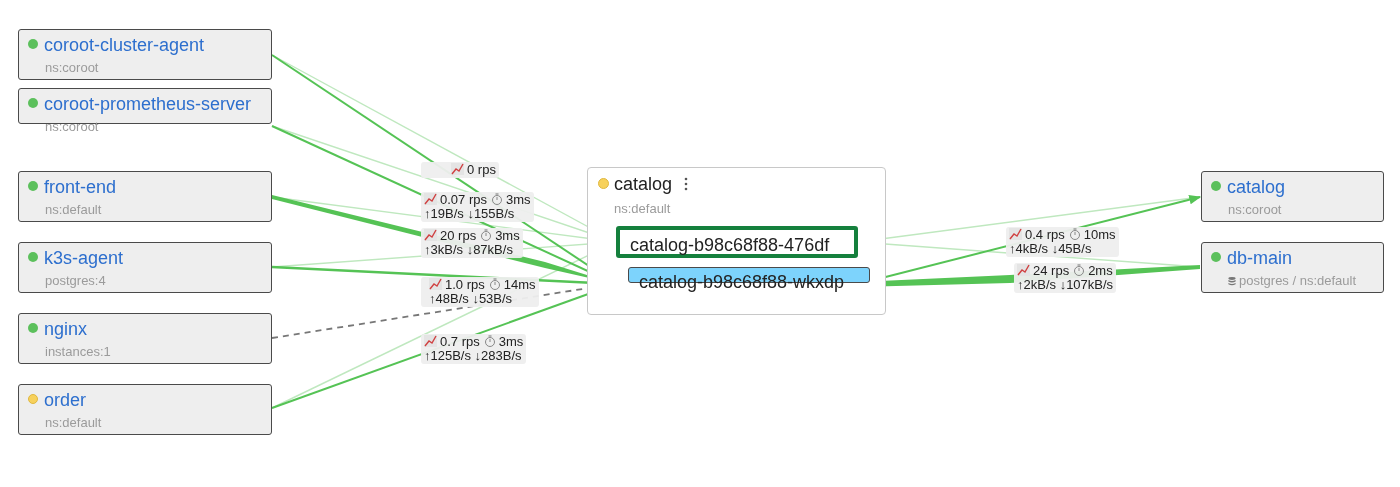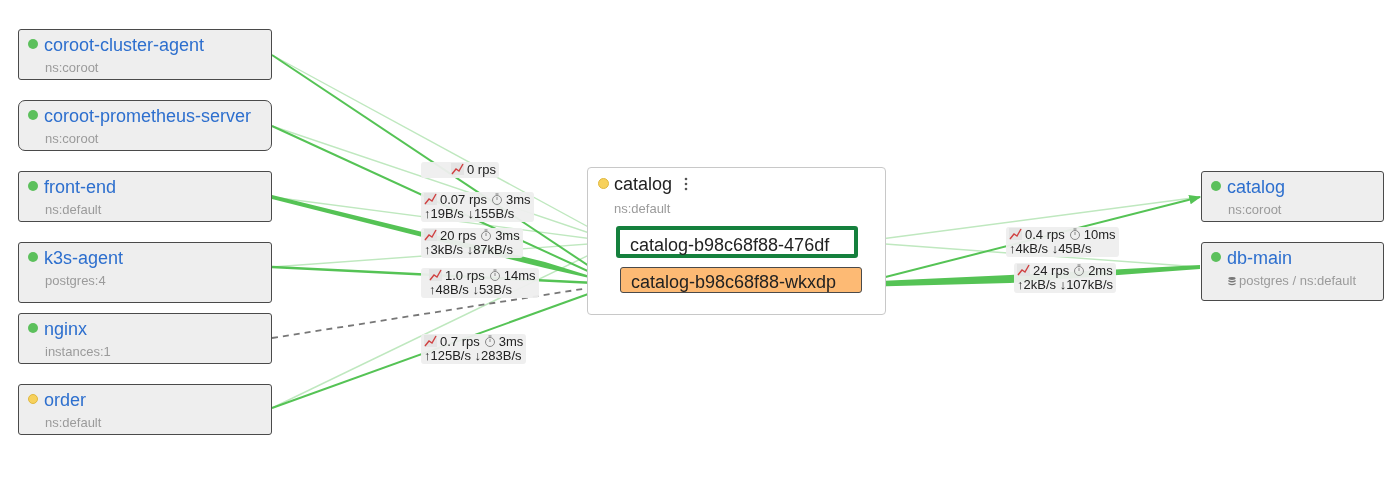--- a/index.html
+++ b/index.html
@@ -113,23 +113,23 @@
       cursor: pointer;
       white-space: nowrap;
     }
     .instance.i1 {
       left: 28px; top: 58px;
       width: 242px; height: 32px;
       background: #ffffff;
       border: 4px solid #15803d;
     }
     .instance.i2 {
-      left: 32px; top: 99px;
-      width: 242px; height: 26px;
-      background: #fdba74;
+      left: 40px; top: 99px;
+      width: 242px; height: 16px;
+      background: #7dd3fc;
       border: 1.5px solid #4a4a4a;
       line-height: 28px;
     }
     .edge-label {
       position: absolute;
       background: rgba(238,238,238,0.95);
       border-radius: 3px;
       padding: 1px 3px 1px 3px;
       font-size: 13px;
       line-height: 14px;
@@ -192,29 +192,29 @@
       <line x1="858" y1="242" x2="1200" y2="267" stroke="#bfe8bf" stroke-width="1.4"></line>
       <line x1="858" y1="284" x2="1200" y2="197" stroke="#55c355" stroke-width="2" marker-end="url(#arrowG)"></line>
       <polygon points="858,282 858,287 1010,283 1200,269 1200,265 1010,275" fill="#55c355" stroke="none"></polygon>
     </g>
   </svg>
 
   <div class="app-box" style="left:18px;top:29px;width:254px;height:51px;">
     <div class="app-name"><span class="dot" style="background:#5cc05c"></span><span>coroot-cluster-agent</span></div>
     <div class="app-sub">ns:coroot</div>
   </div>
-  <div class="app-box" style="left:18px;top:100px;width:254px;height:51px;border-radius:7px;">
+  <div class="app-box" style="left:18px;top:88px;width:254px;height:36px;">
     <div class="app-name"><span class="dot" style="background:#5cc05c"></span><span>coroot-prometheus-server</span></div>
     <div class="app-sub">ns:coroot</div>
   </div>
   <div class="app-box" style="left:18px;top:171px;width:254px;height:51px;">
     <div class="app-name"><span class="dot" style="background:#5cc05c"></span><span>front-end</span></div>
     <div class="app-sub">ns:default</div>
   </div>
-  <div class="app-box" style="left:18px;top:242px;width:254px;height:61px;">
+  <div class="app-box" style="left:18px;top:242px;width:254px;height:51px;">
     <div class="app-name"><span class="dot" style="background:#5cc05c"></span><span>k3s-agent</span></div>
     <div class="app-sub">postgres:4</div>
   </div>
   <div class="app-box" style="left:18px;top:313px;width:254px;height:51px;">
     <div class="app-name"><span class="dot" style="background:#5cc05c"></span><span>nginx</span></div>
     <div class="app-sub">instances:1</div>
   </div>
   <div class="app-box" style="left:18px;top:384px;width:254px;height:51px;">
     <div class="app-name"><span class="dot" style="background:#f7d15c;border:1px solid #e0b840;box-sizing:border-box"></span><span>order</span></div>
     <div class="app-sub">ns:default</div>
@@ -230,21 +230,21 @@
     </div>
     <div class="center-ns">ns:default</div>
     <div class="instance i1">catalog-b98c68f88-476df</div>
     <div class="instance i2">catalog-b98c68f88-wkxdp</div>
   </div>
 
   <div class="app-box" style="left:1201px;top:171px;width:183px;height:51px;">
     <div class="app-name"><span class="dot" style="background:#5cc05c"></span><span>catalog</span></div>
     <div class="app-sub">ns:coroot</div>
   </div>
-  <div class="app-box" style="left:1201px;top:242px;width:183px;height:59px;">
+  <div class="app-box" style="left:1201px;top:242px;width:183px;height:51px;">
     <div class="app-name"><span class="dot" style="background:#5cc05c"></span><span>db-main</span></div>
     <div class="app-sub"><svg class="db-icon" viewBox="0 0 8 9">
           <ellipse cx="4" cy="1.5" rx="3.6" ry="1.4" fill="#777"></ellipse>
           <path d="M0.4,3 Q4,5 7.6,3 L7.6,4.5 Q4,6.5 0.4,4.5 z" fill="#777"></path>
           <path d="M0.4,6 Q4,8 7.6,6 L7.6,7.3 Q4,9.3 0.4,7.3 z" fill="#777"></path>
         </svg><span>postgres / ns:default</span></div>
   </div>
 
   <div class="edge-label" style="left:421px;top:162px;padding-left:30px;">
     <span class="row"><svg class="chart-icon" viewBox="0 0 13 12">
@@ -270,21 +270,21 @@
           <rect x="0" y="0" width="13" height="12" fill="#e4e4e4"></rect>
           <path d="M1,11 L5,6 L8,8 L12,1" stroke="#d04040" stroke-width="1.4" fill="none"></path>
         </svg><span>20 rps</span><svg class="timer-icon" viewBox="0 0 12 12">
           <circle cx="6" cy="7" r="4.5" stroke="#888" stroke-width="1" fill="none"></circle>
           <line x1="6" y1="7" x2="6" y2="4" stroke="#888" stroke-width="1"></line>
           <line x1="4.5" y1="1" x2="7.5" y2="1" stroke="#888" stroke-width="1.2"></line>
         </svg><span>3ms</span></span>
     <span class="row"><span>↑3kB/s</span> <span>↓87kB/s</span></span>
   </div>
 
-  <div class="edge-label" style="left:421px;top:268px;padding-left:8px;">
+  <div class="edge-label" style="left:421px;top:277px;padding-left:8px;">
     <span class="row"><svg class="chart-icon" viewBox="0 0 13 12">
           <rect x="0" y="0" width="13" height="12" fill="#e4e4e4"></rect>
           <path d="M1,11 L5,6 L8,8 L12,1" stroke="#d04040" stroke-width="1.4" fill="none"></path>
         </svg><span>1.0 rps</span><svg class="timer-icon" viewBox="0 0 12 12">
           <circle cx="6" cy="7" r="4.5" stroke="#888" stroke-width="1" fill="none"></circle>
           <line x1="6" y1="7" x2="6" y2="4" stroke="#888" stroke-width="1"></line>
           <line x1="4.5" y1="1" x2="7.5" y2="1" stroke="#888" stroke-width="1.2"></line>
         </svg><span>14ms</span></span>
     <span class="row"><span>↑48B/s</span> <span>↓53B/s</span></span>
   </div>

